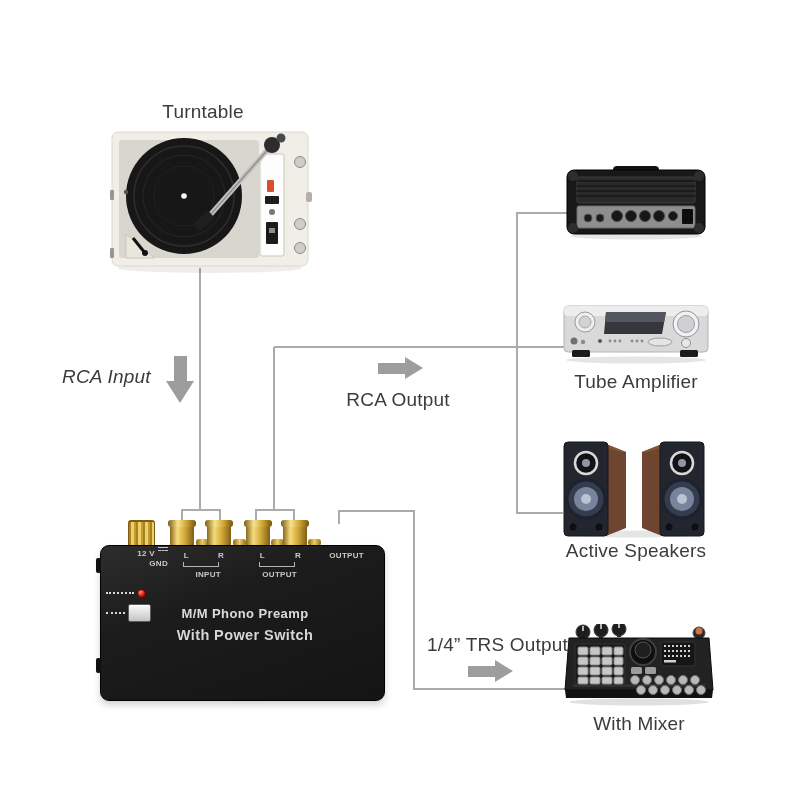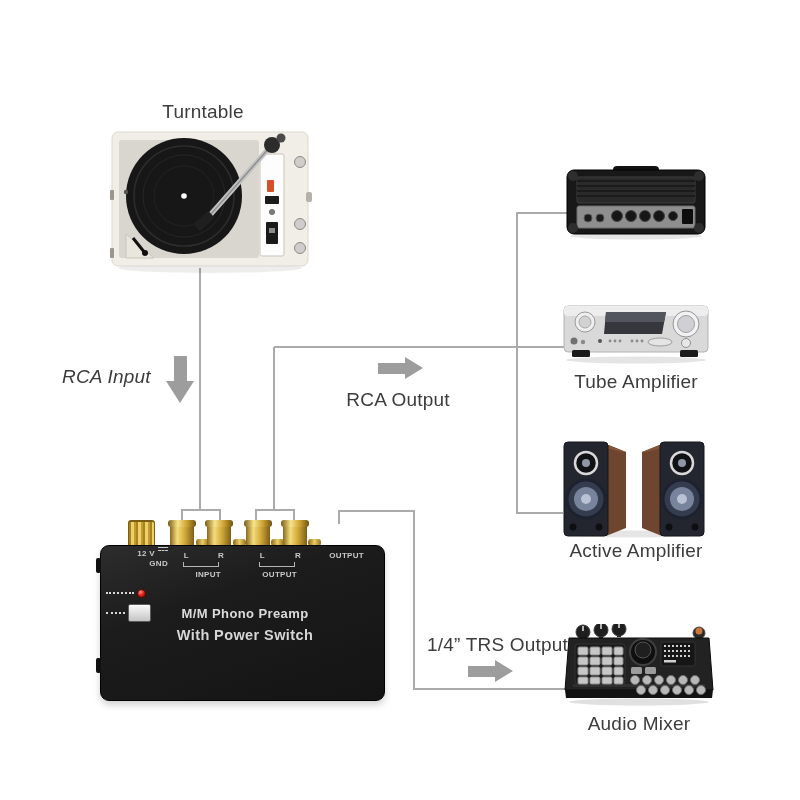--- a/index.html
+++ b/index.html
@@ -131,22 +131,22 @@
   <div class="arrow-head-right" style="left:405px; top:357px;"></div>
 
   <div class="arrow-shaft" style="left:468px; top:666px; width:27px; height:11px;"></div>
   <div class="arrow-head-right" style="left:495px; top:660px;"></div>
 
   <div class="lbl center" style="left:118px; top:101px; width:170px;">Turntable</div>
   <div class="lbl" style="left:62px; top:366px;font-style:italic;">RCA Input</div>
   <div class="lbl center" style="left:328px; top:383px; width:140px;margin-top:6px;">RCA Output</div>
   <div class="lbl" style="left:427px; top:634px;">1/4” TRS Output</div>
   <div class="lbl center" style="left:560px; top:371px; width:152px;">Tube Amplifier</div>
-  <div class="lbl center" style="left:553px; top:540px; width:166px;">Active Amplifier</div>
-  <div class="lbl center" style="left:565px; top:713px; width:148px;">Audio Mixer</div>
+  <div class="lbl center" style="left:553px; top:540px; width:166px;">Active Speakers</div>
+  <div class="lbl center" style="left:565px; top:713px; width:148px;">With Mixer</div>
 
   <svg class="device" style="left:110px; top:130px;" width="204" height="144" viewBox="0 0 204 144">
     <ellipse cx="100" cy="138" rx="92" ry="5" fill="#000" opacity="0.07"></ellipse>
     <rect x="2" y="2" width="196" height="134" rx="6" fill="#f1eee7" stroke="#dcd8ce"></rect>
     <rect x="0" y="60" width="4" height="10" rx="1" fill="#9a968c"></rect>
     <rect x="0" y="118" width="4" height="10" rx="1" fill="#9a968c"></rect>
     <rect x="9" y="10" width="140" height="118" rx="3" fill="#d9d6cf"></rect>
     <circle cx="74" cy="66" r="58" fill="#171717"></circle>
     <circle cx="74" cy="66" r="50" fill="none" stroke="#2d2d2d" stroke-width="1.5"></circle>
     <circle cx="74" cy="66" r="41" fill="none" stroke="#262626" stroke-width="1"></circle>

